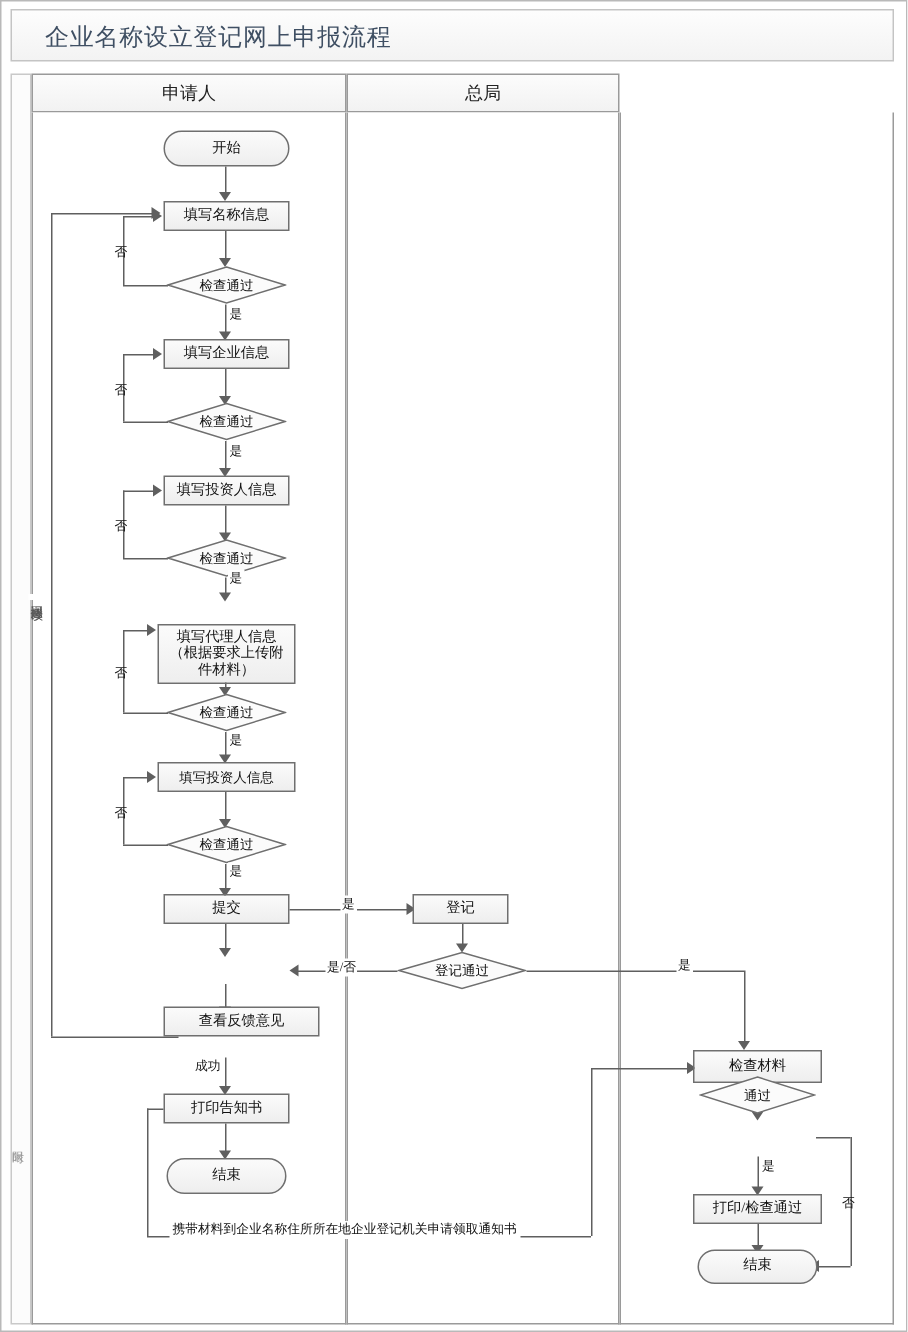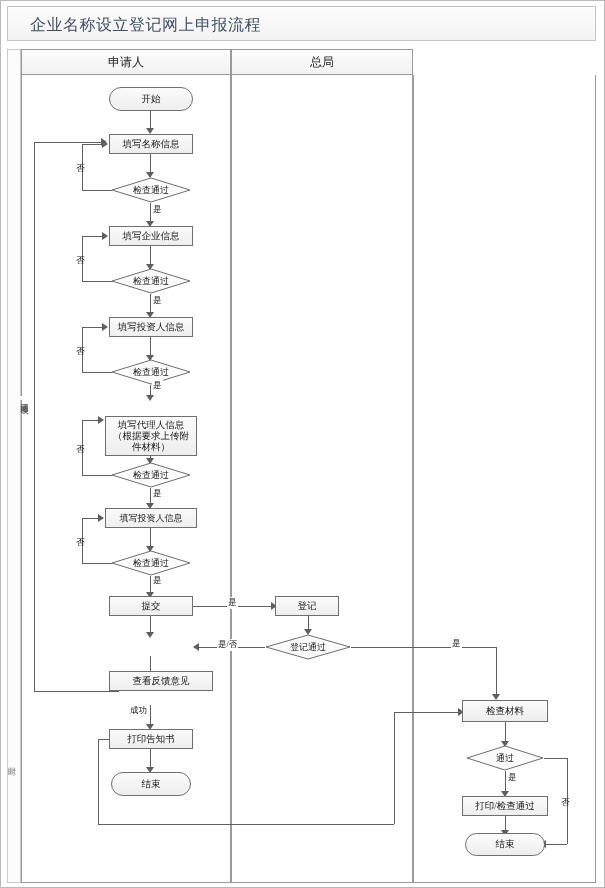--- a/index.html
+++ b/index.html
@@ -209,20 +209,21 @@
 
   <div class="node proc" style="left:108px;top:728px;width:84px;height:20px;">打印告知书</div>
   <div class="ln lv" style="left:149px;top:748px;height:20px;"></div>
   <div class="arrow ad" style="left:145px;top:766px;"></div>
 
   <div class="node term" style="left:110px;top:771px;width:80px;height:24px;">结束</div>
 
   <div class="ln lh" style="left:97px;top:738px;width:11px;"></div>
   <div class="ln lv" style="left:97px;top:738px;height:85px;"></div>
   <div class="ln lh" style="left:97px;top:823px;width:296px;"></div>
+  <div id="bottom-note">携带材料到企业名称住所所在地企业登记机关申请领取通知书</div>
   <div class="ln lv" style="left:393px;top:711px;height:112px;"></div>
   <div class="ln lh" style="left:393px;top:711px;width:66px;"></div>
   <div class="arrow ar" style="left:457px;top:707px;"></div>
 
   <div class="node proc" style="left:274px;top:595px;width:64px;height:20px;font-family:Liberation Serif, serif;">登记</div>
   <div class="ln lv" style="left:307px;top:615px;height:15px;"></div>
   <div class="arrow ad" style="left:303px;top:628px;"></div>
 
   <div class="dia-wrap" style="left:264px;top:633px;width:86px;height:26px;">
     <svg width="86" height="26">
@@ -237,21 +238,21 @@
 
   <div class="ln lh" style="left:350px;top:646px;width:145px;"></div>
   <div class="ln lv" style="left:495px;top:646px;height:49px;"></div>
   <div class="arrow ad" style="left:491px;top:693px;"></div>
   <div class="elbl" style="left:450px;top:637px;">是</div>
 
   <div class="node proc" style="left:461px;top:699px;width:86px;height:22px;">检查材料</div>
   <div class="ln lv" style="left:504px;top:721px;height:21px;"></div>
   <div class="arrow ad" style="left:500px;top:740px;"></div>
 
-  <div class="dia-wrap" style="left:465px;top:744px;width:78px;height:26px;">
+  <div class="dia-wrap" style="left:465px;top:716px;width:78px;height:26px;">
     <svg width="78" height="26">
         <polygon points="39,1 77,13 39,25 1,13" fill="#fbfbfb" stroke="#6f6f6f" stroke-width="1"></polygon>
       </svg>
     <div class="dia-txt">通过</div>
   </div>
   <div class="ln lv" style="left:504px;top:770px;height:22px;"></div>
   <div class="arrow ad" style="left:500px;top:790px;"></div>
   <div class="elbl" style="left:506px;top:771px;">是</div>
 
   <div class="ln lh" style="left:543px;top:757px;width:23px;"></div>

